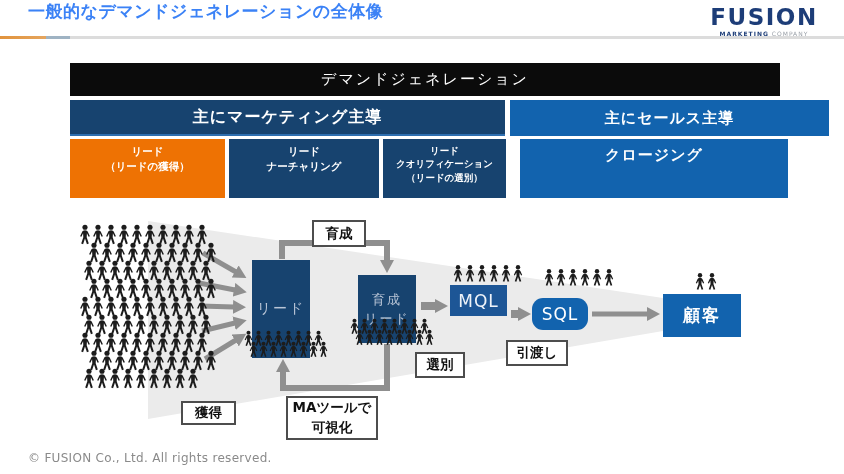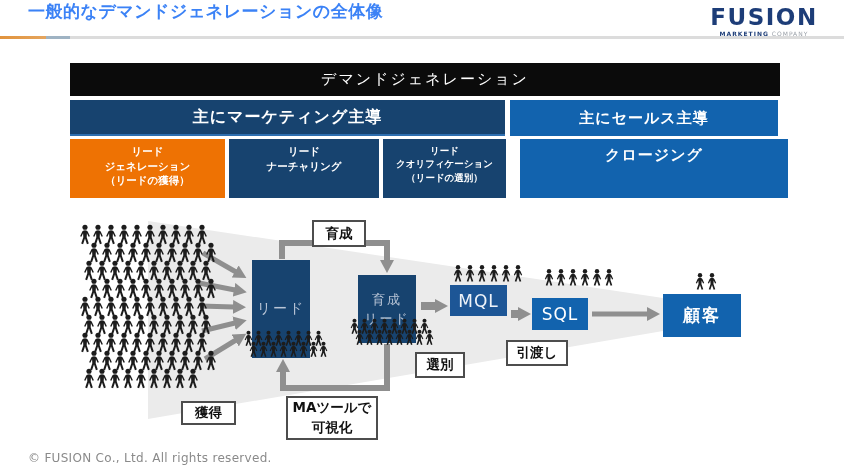--- a/index.html
+++ b/index.html
@@ -21,21 +21,21 @@
   .logo-tag .tl{color:#1d3d78;font-weight:700;}
   .logo-tag .tr{color:#9aa0a8;}
 
   
   .header-table{left:70px;top:63px;width:710px;height:135px;}
   .ht-cell{position:absolute;color:#fff;text-align:center;}
   .bar-top{left:0;top:0;width:710px;height:33px;background:var(--black-bar);
     font-size:15px;font-weight:400;letter-spacing:2px;line-height:33px;}
   .cell-marketing{left:0;top:37px;width:435px;height:36px;background:var(--navy);
     font-size:16px;font-weight:700;line-height:34px;letter-spacing:1px;border-bottom:2px solid #2e6fb0;}
-  .cell-sales{left:440;top:37px;width:268px;height:36px;background:var(--bright-blue);
+  .cell-sales{left:440;top:37px;width:319px;height:36px;background:var(--bright-blue);
     font-size:15px;font-weight:700;line-height:36px;letter-spacing:1px;left:440px;}
   .stage-cell{top:76px;height:59px;font-weight:700;padding-top:5px;}
   .stage-cell .l{display:block;font-size:10.5px;line-height:1.4;}
   .cell-gen{left:0;width:155px;background:var(--orange);}
   .cell-nurt{left:159px;width:150px;background:var(--navy);}
   .cell-qual{left:313px;width:123px;background:var(--navy);}
   .cell-qual .l{font-size:9.5px;}
   .cell-close{left:440px;top:76px;width:268px;height:59px;background:var(--bright-blue);
     font-size:15px;font-weight:700;padding-top:7px;letter-spacing:1px;margin-left:10px;}
 
@@ -47,21 +47,21 @@
 
   .stage-box{position:absolute;display:flex;align-items:center;justify-content:center;
     text-align:center;font-weight:700;}
   .box-lead{left:252px;top:260px;width:58px;height:98px;background:var(--navy);
     color:var(--box-text-light);font-size:14px;letter-spacing:2px;font-weight:400;}
   .box-nurtured{left:358px;top:275px;width:58px;height:68px;background:var(--navy);
     color:var(--box-text-light);font-size:13px;letter-spacing:2px;line-height:1.5;font-weight:400;}
   .box-mql{left:450px;top:285px;width:57px;height:31px;background:var(--mql-blue);
     color:#eef3f9;font-size:17px;letter-spacing:1px;font-weight:400;}
   .box-sql{left:532px;top:298px;width:56px;height:32px;background:var(--bright-blue);
-    color:#fff;font-size:17px;letter-spacing:1px;font-weight:400;}
+    color:#fff;font-size:17px;letter-spacing:1px;font-weight:400;border-radius:11px;}
   .box-customer{left:663px;top:294px;width:78px;height:43px;background:var(--bright-blue);
     color:#fff;font-size:17px;letter-spacing:2px;}
 
   .tag{position:absolute;background:#fff;border:2px solid #4d4d4d;color:#111;
     display:flex;align-items:center;justify-content:center;text-align:center;
     font-weight:700;font-size:13.5px;}
   .tag-nurture{left:312px;top:220px;width:54px;height:27px;}
   .tag-acquire{left:181px;top:401px;width:55px;height:24px;}
   .tag-select{left:415px;top:352px;width:50px;height:26px;}
   .tag-handoff{left:506px;top:340px;width:62px;height:26px;}
@@ -110,21 +110,20 @@
   </div>
 </div>
 
 <div class="abs header-table">
   <div class="ht-cell bar-top">デマンドジェネレーション</div>
   <div class="ht-cell cell-marketing">主にマーケティング主導</div>
   <div class="ht-cell cell-sales">主にセールス主導</div>
 
   <div class="ht-cell stage-cell cell-gen">
     <span class="l">リード</span>
-    <span class="l">ジェネレーション</span>
     <span class="l">（リードの獲得）</span>
   </div>
   <div class="ht-cell stage-cell cell-nurt">
     <span class="l">リード</span>
     <span class="l">ナーチャリング</span>
   </div>
   <div class="ht-cell stage-cell cell-qual">
     <span class="l">リード</span>
     <span class="l">クオリフィケーション</span>
     <span class="l">（リードの選別）</span>

